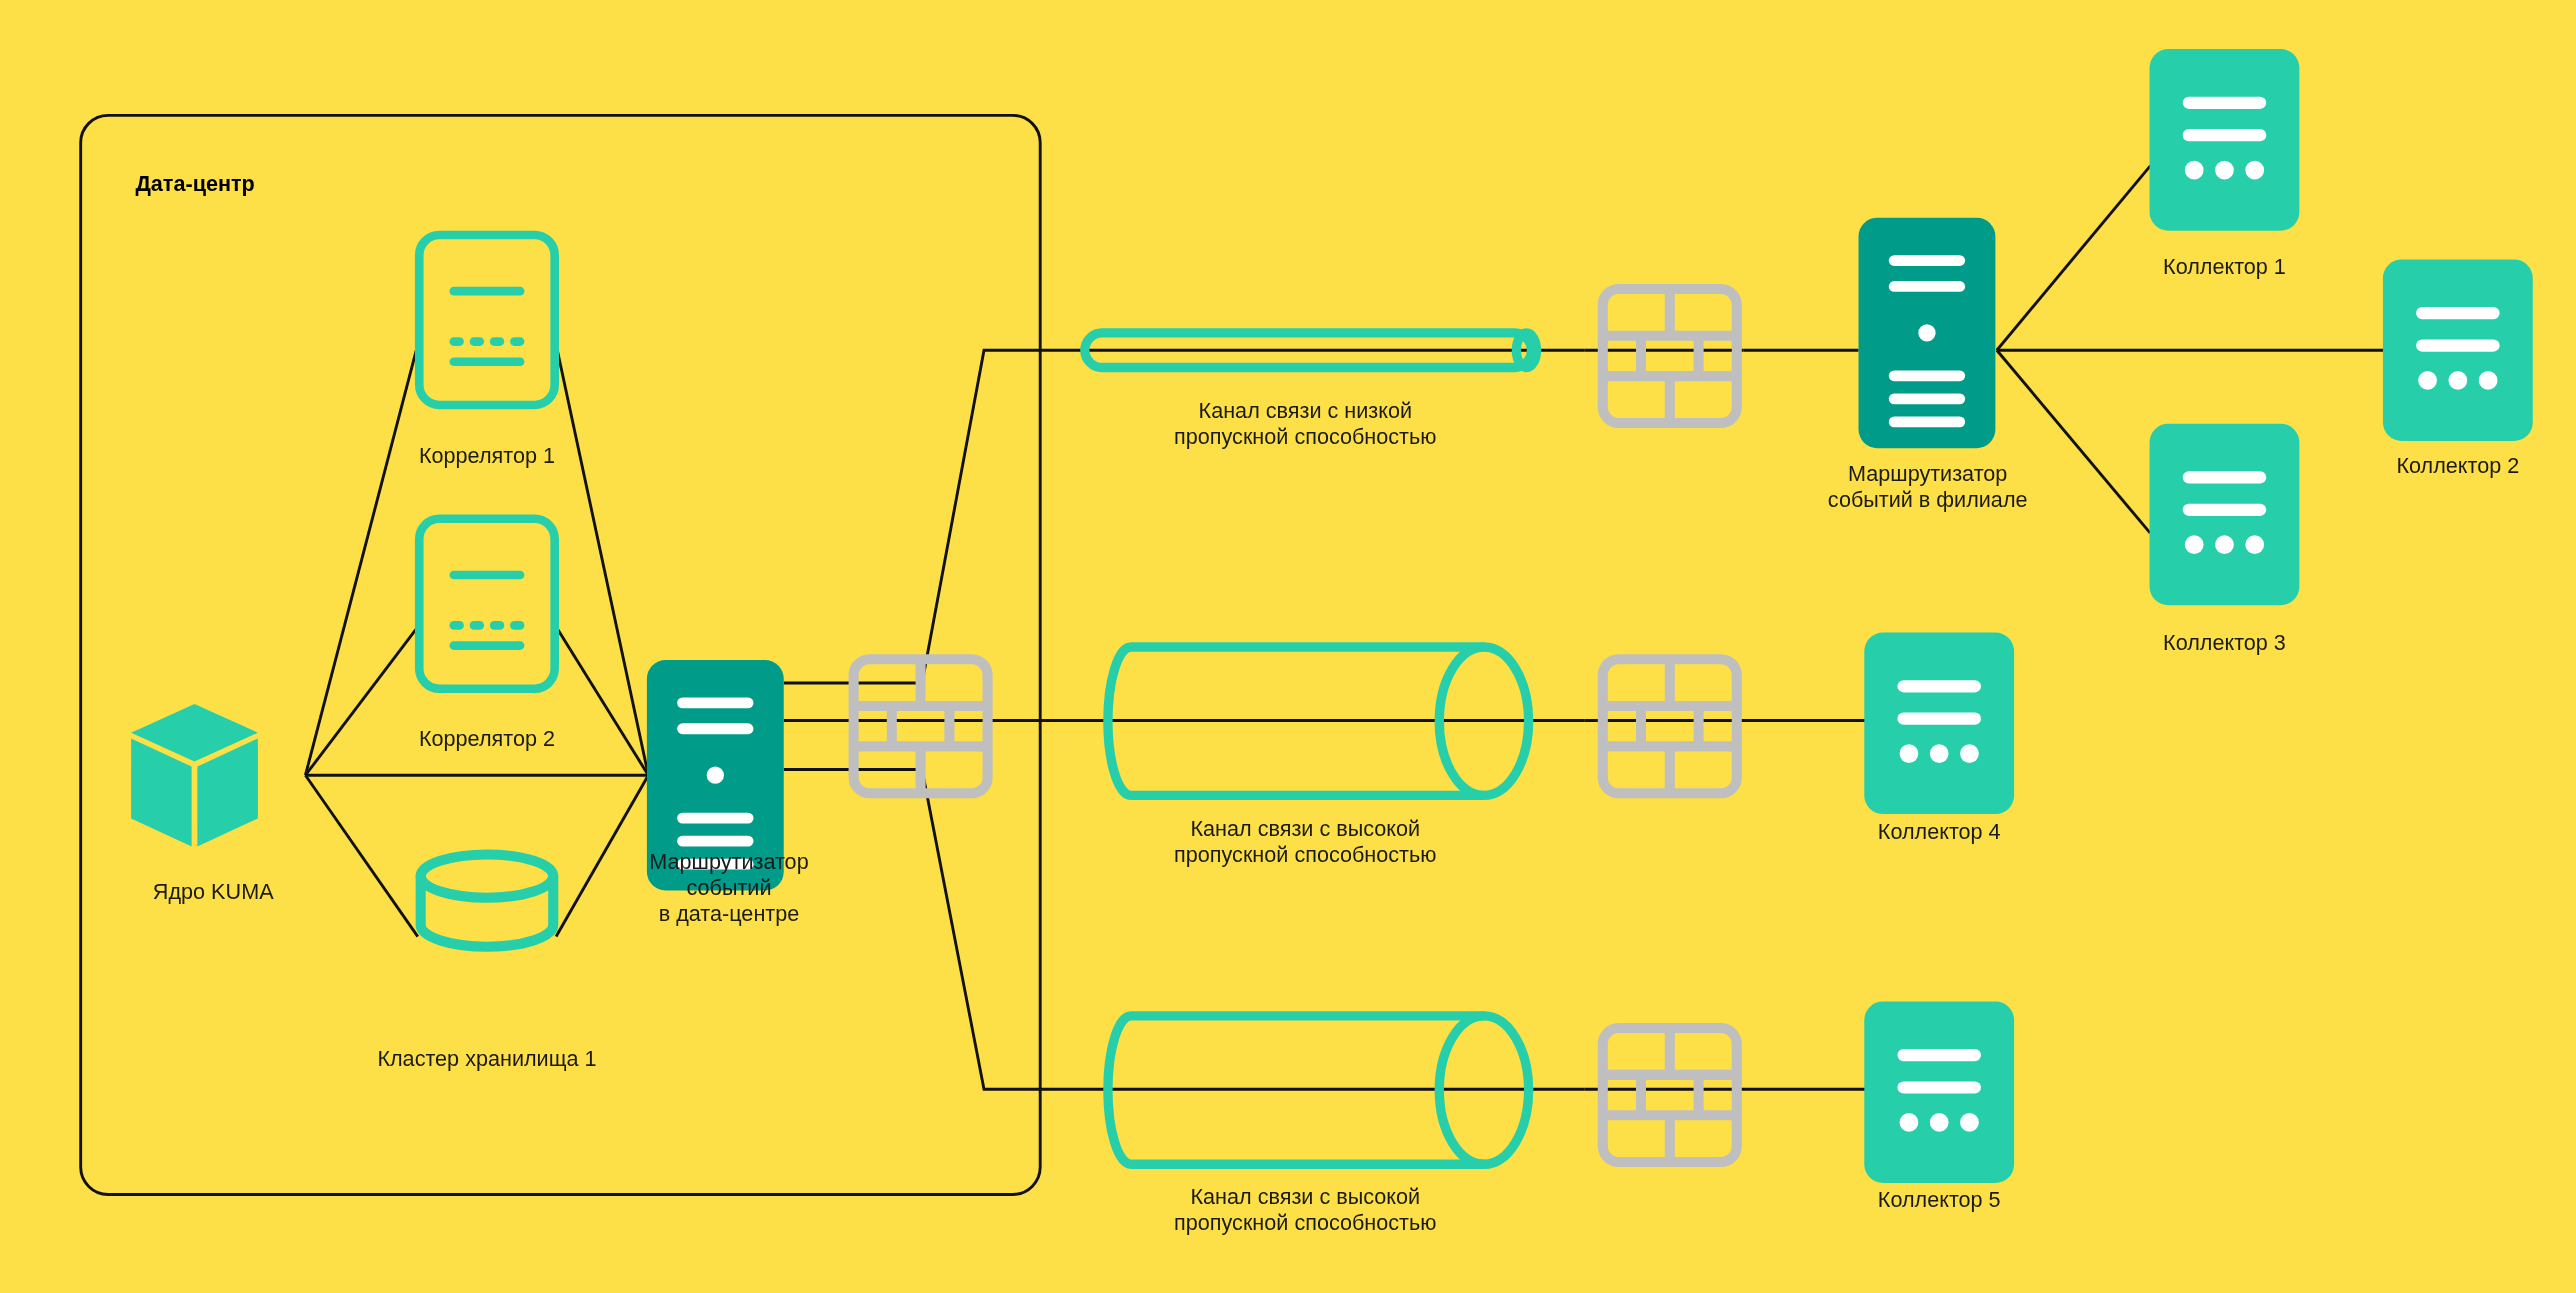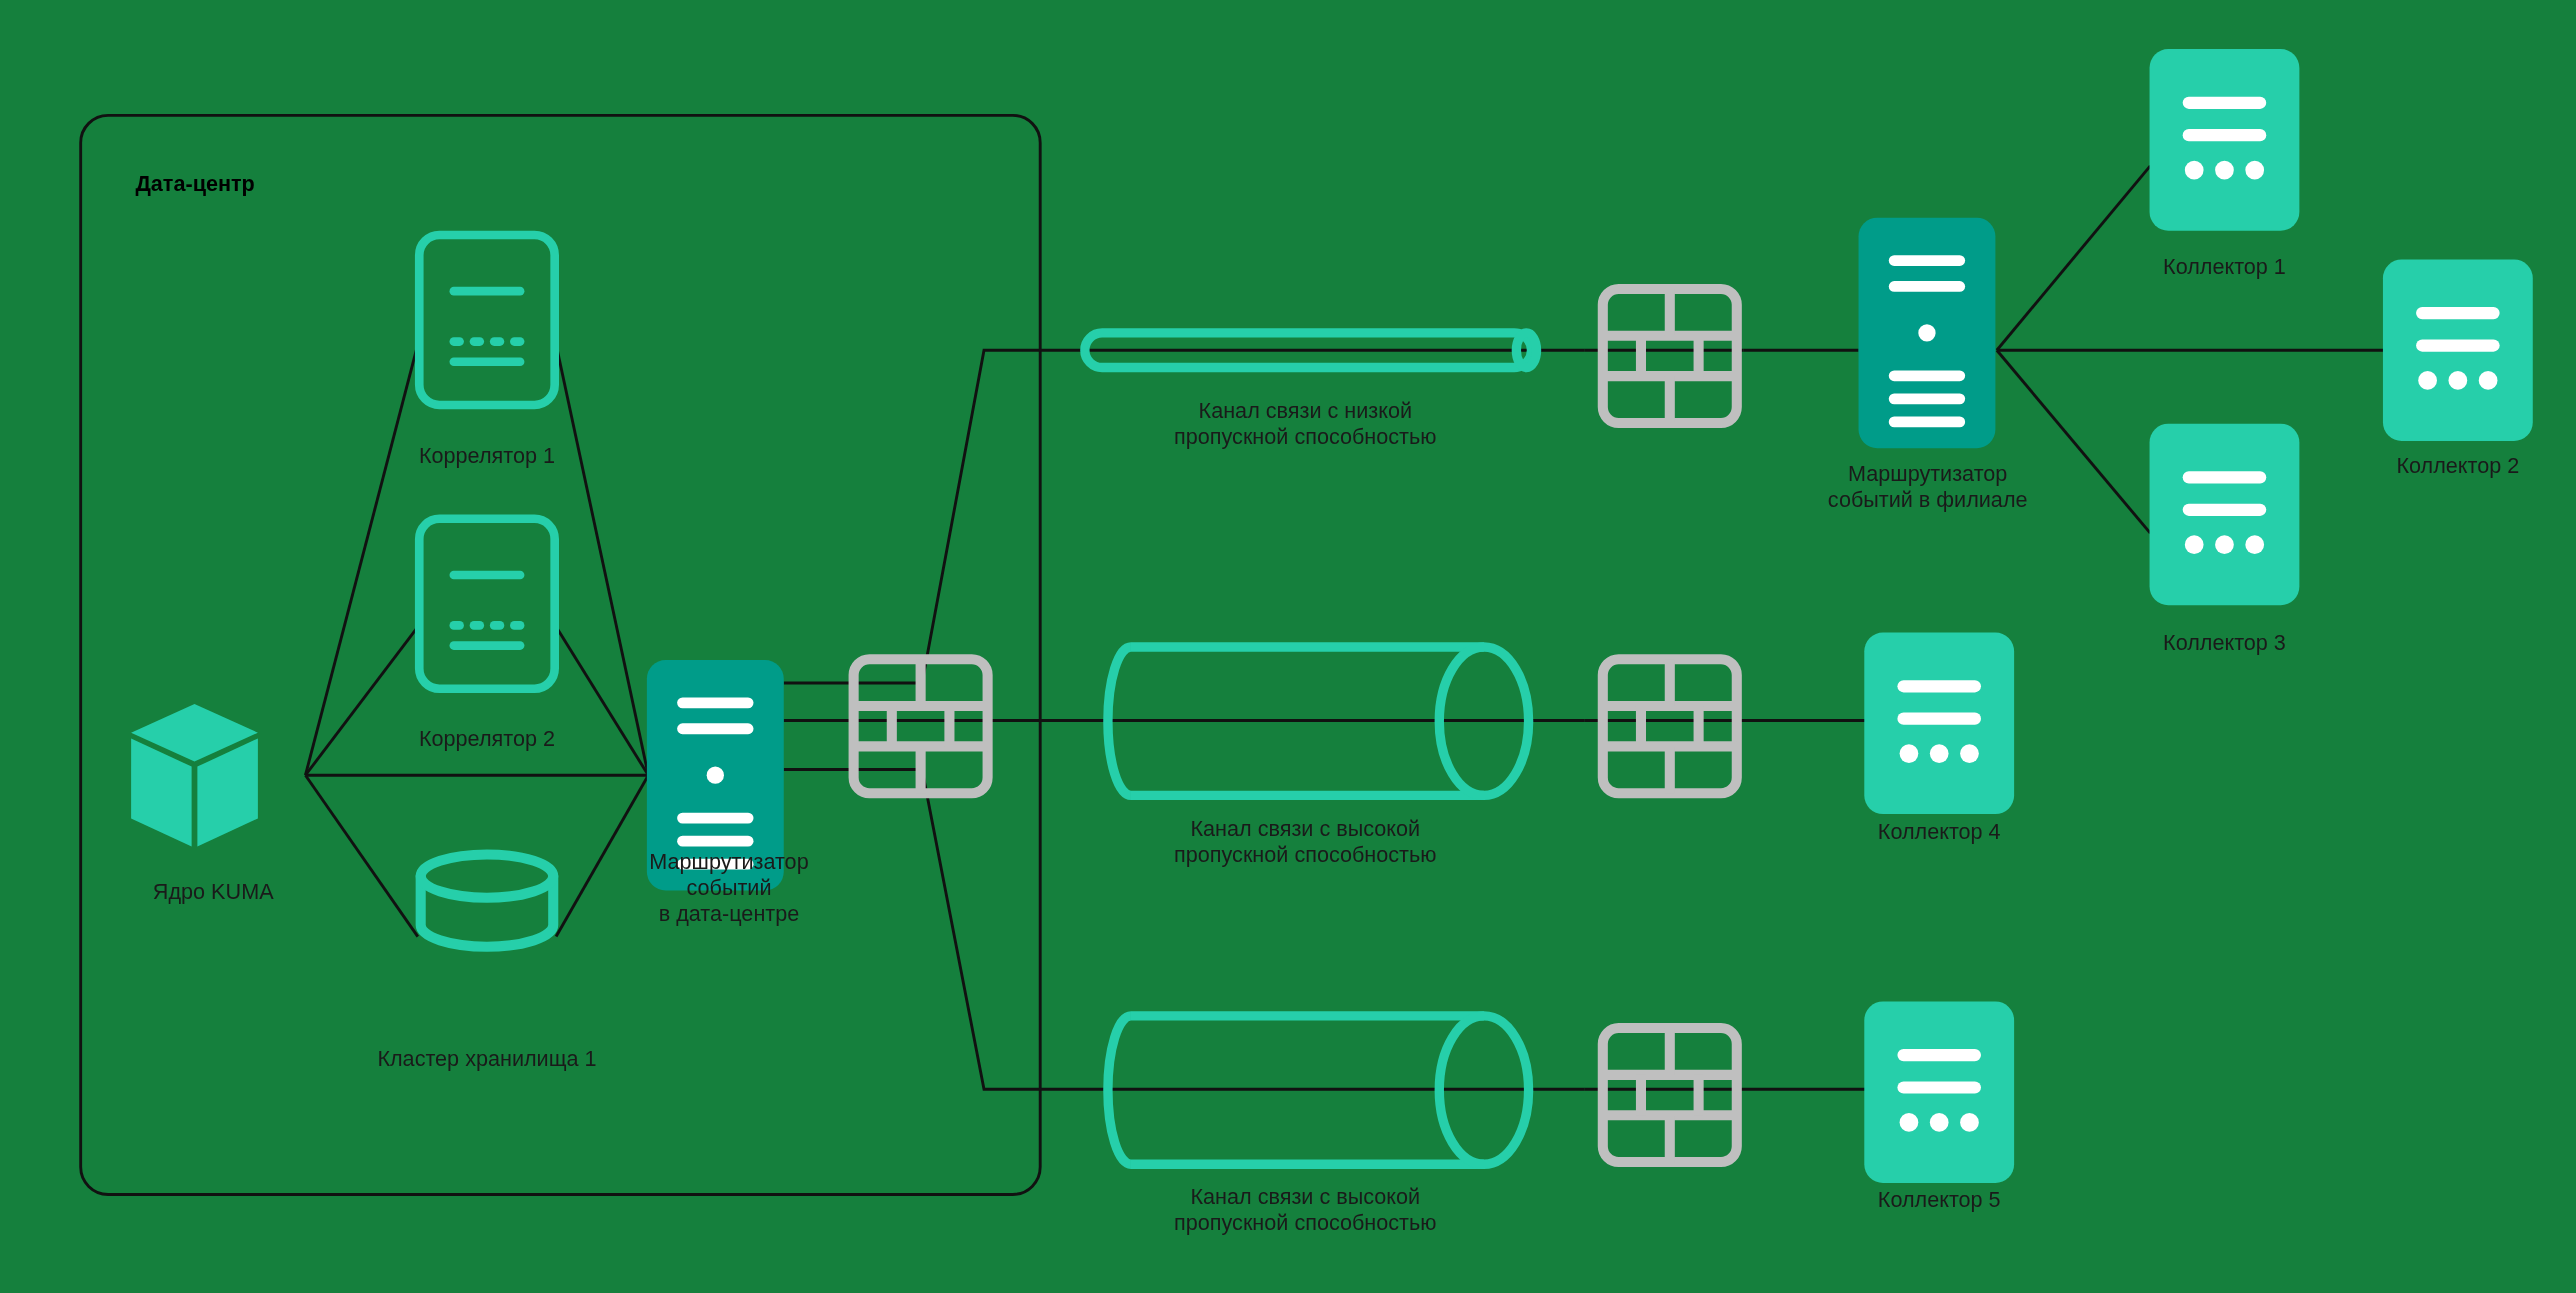--- a/index.html
+++ b/index.html
@@ -1,17 +1,17 @@
 <!DOCTYPE html>
 <html style="font-size:11.5px"><head>
 <meta charset="utf-8">
 <style>
   html,body{margin:0;padding:0;background:#ffffff;}
   body{font-family:"Liberation Sans", sans-serif;}
-  #stage{position:relative;width:2576px;height:1294px;background:#15803d;overflow:hidden;}
+  #stage{position:relative;width:2576px;height:1294px;background:#fde047;overflow:hidden;}
   svg#diagram{position:absolute;left:0;top:0;width:2576px;height:1294px;}
   .lbl{font-family:"Liberation Sans", sans-serif;fill:#1a1a1a;font-size:30px;}
   .lbl-bold{font-family:"Liberation Sans", sans-serif;fill:#000000;font-size:30px;font-weight:bold;}
   text{dominant-baseline:middle;}
 </style>
 </head>
 <body>
 
 <div id="stage">
 <svg id="diagram" viewBox="0 0 3576 1796" xmlns="http://www.w3.org/2000/svg">

